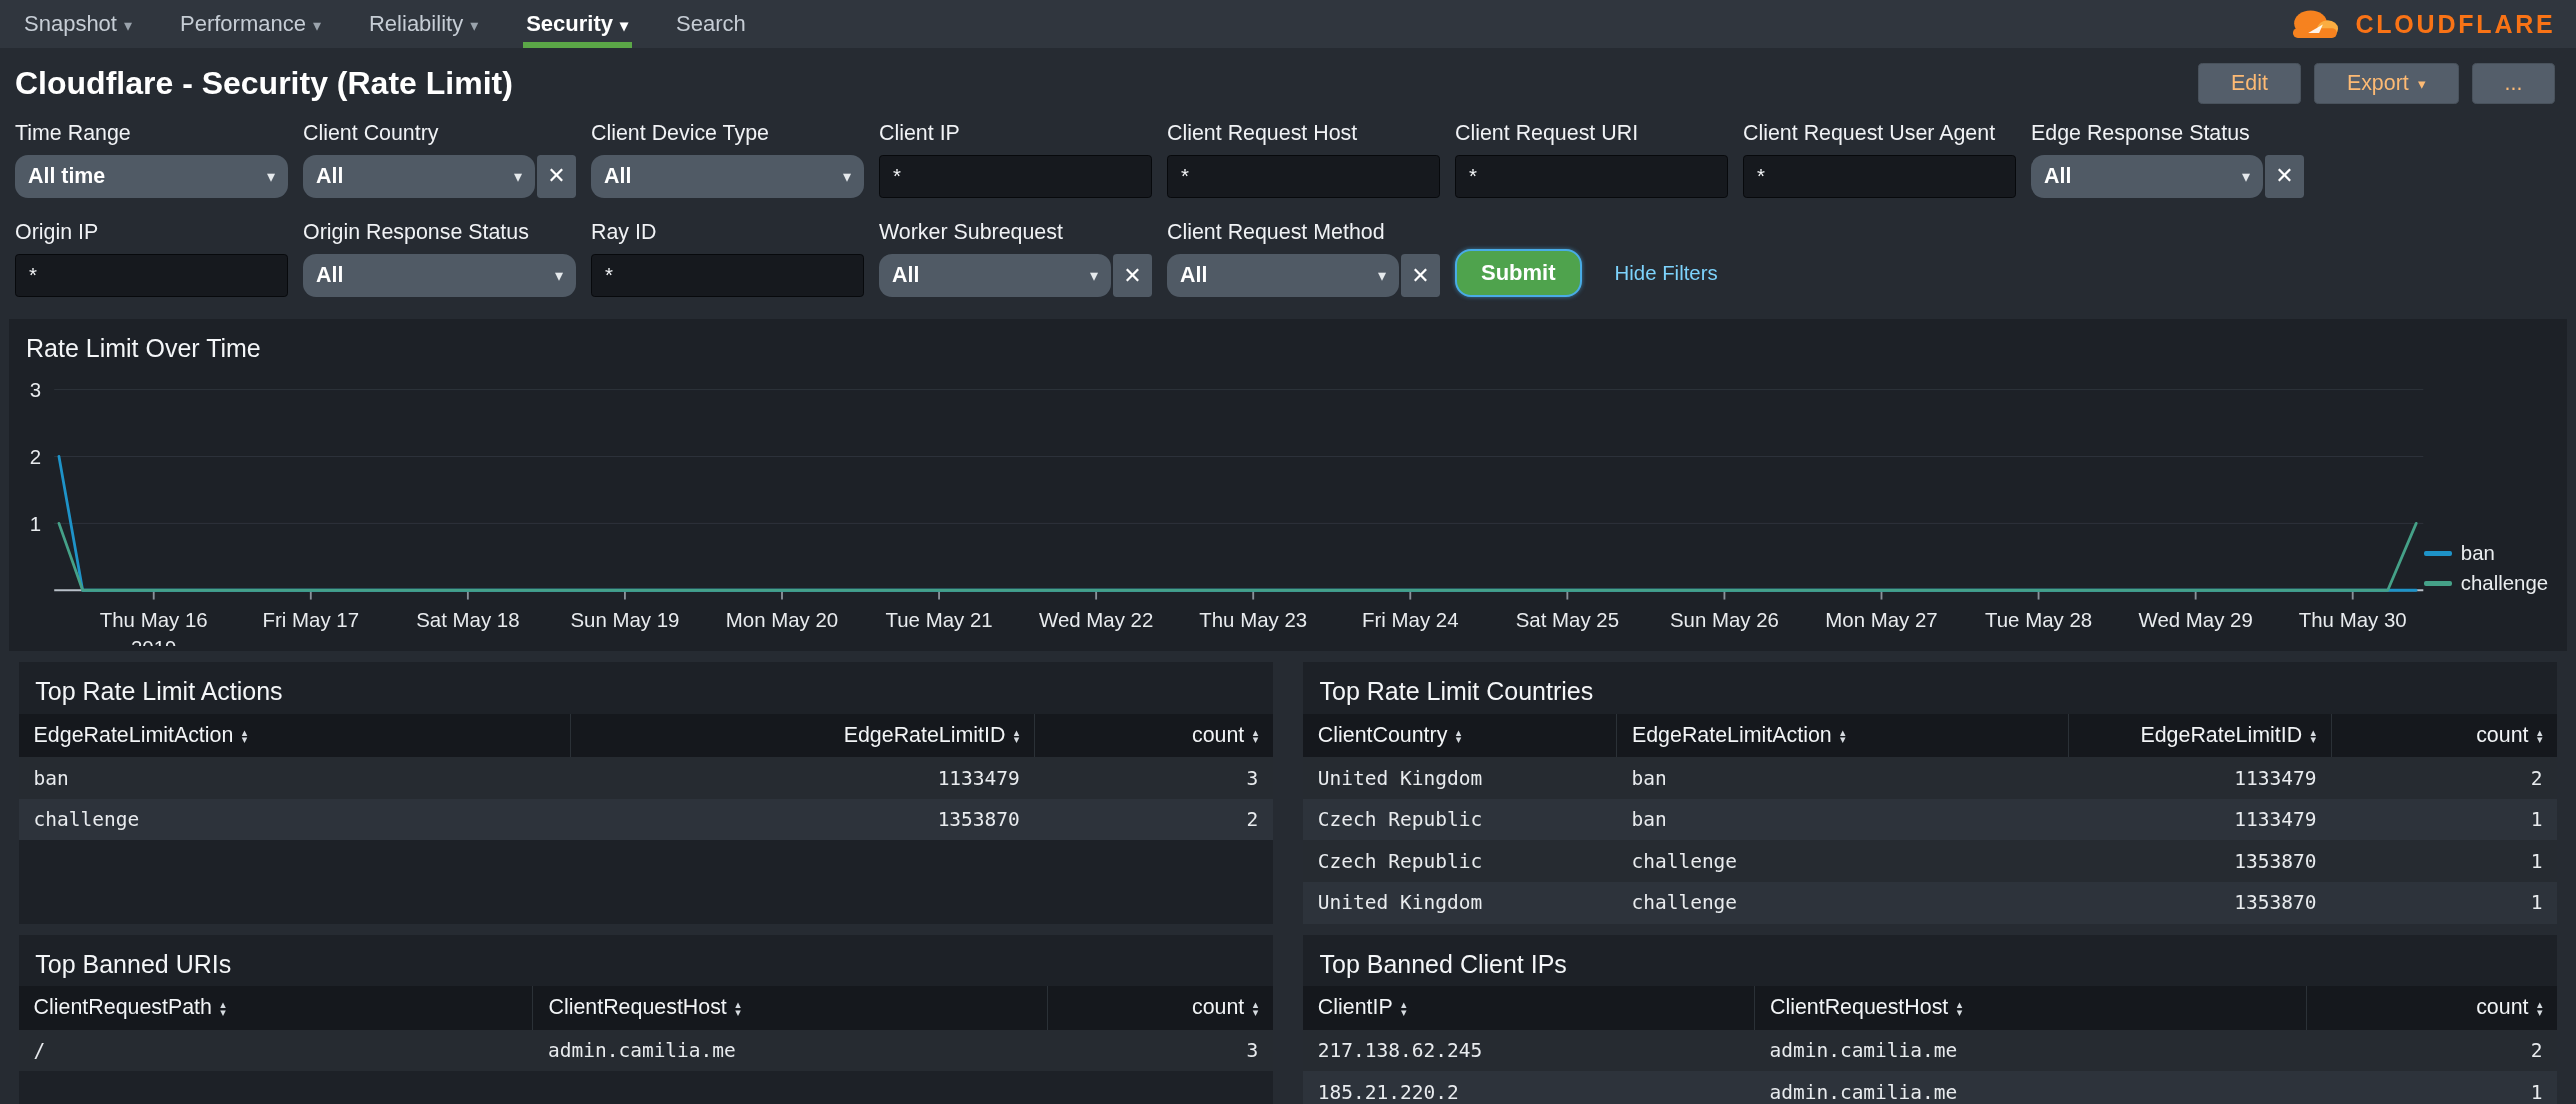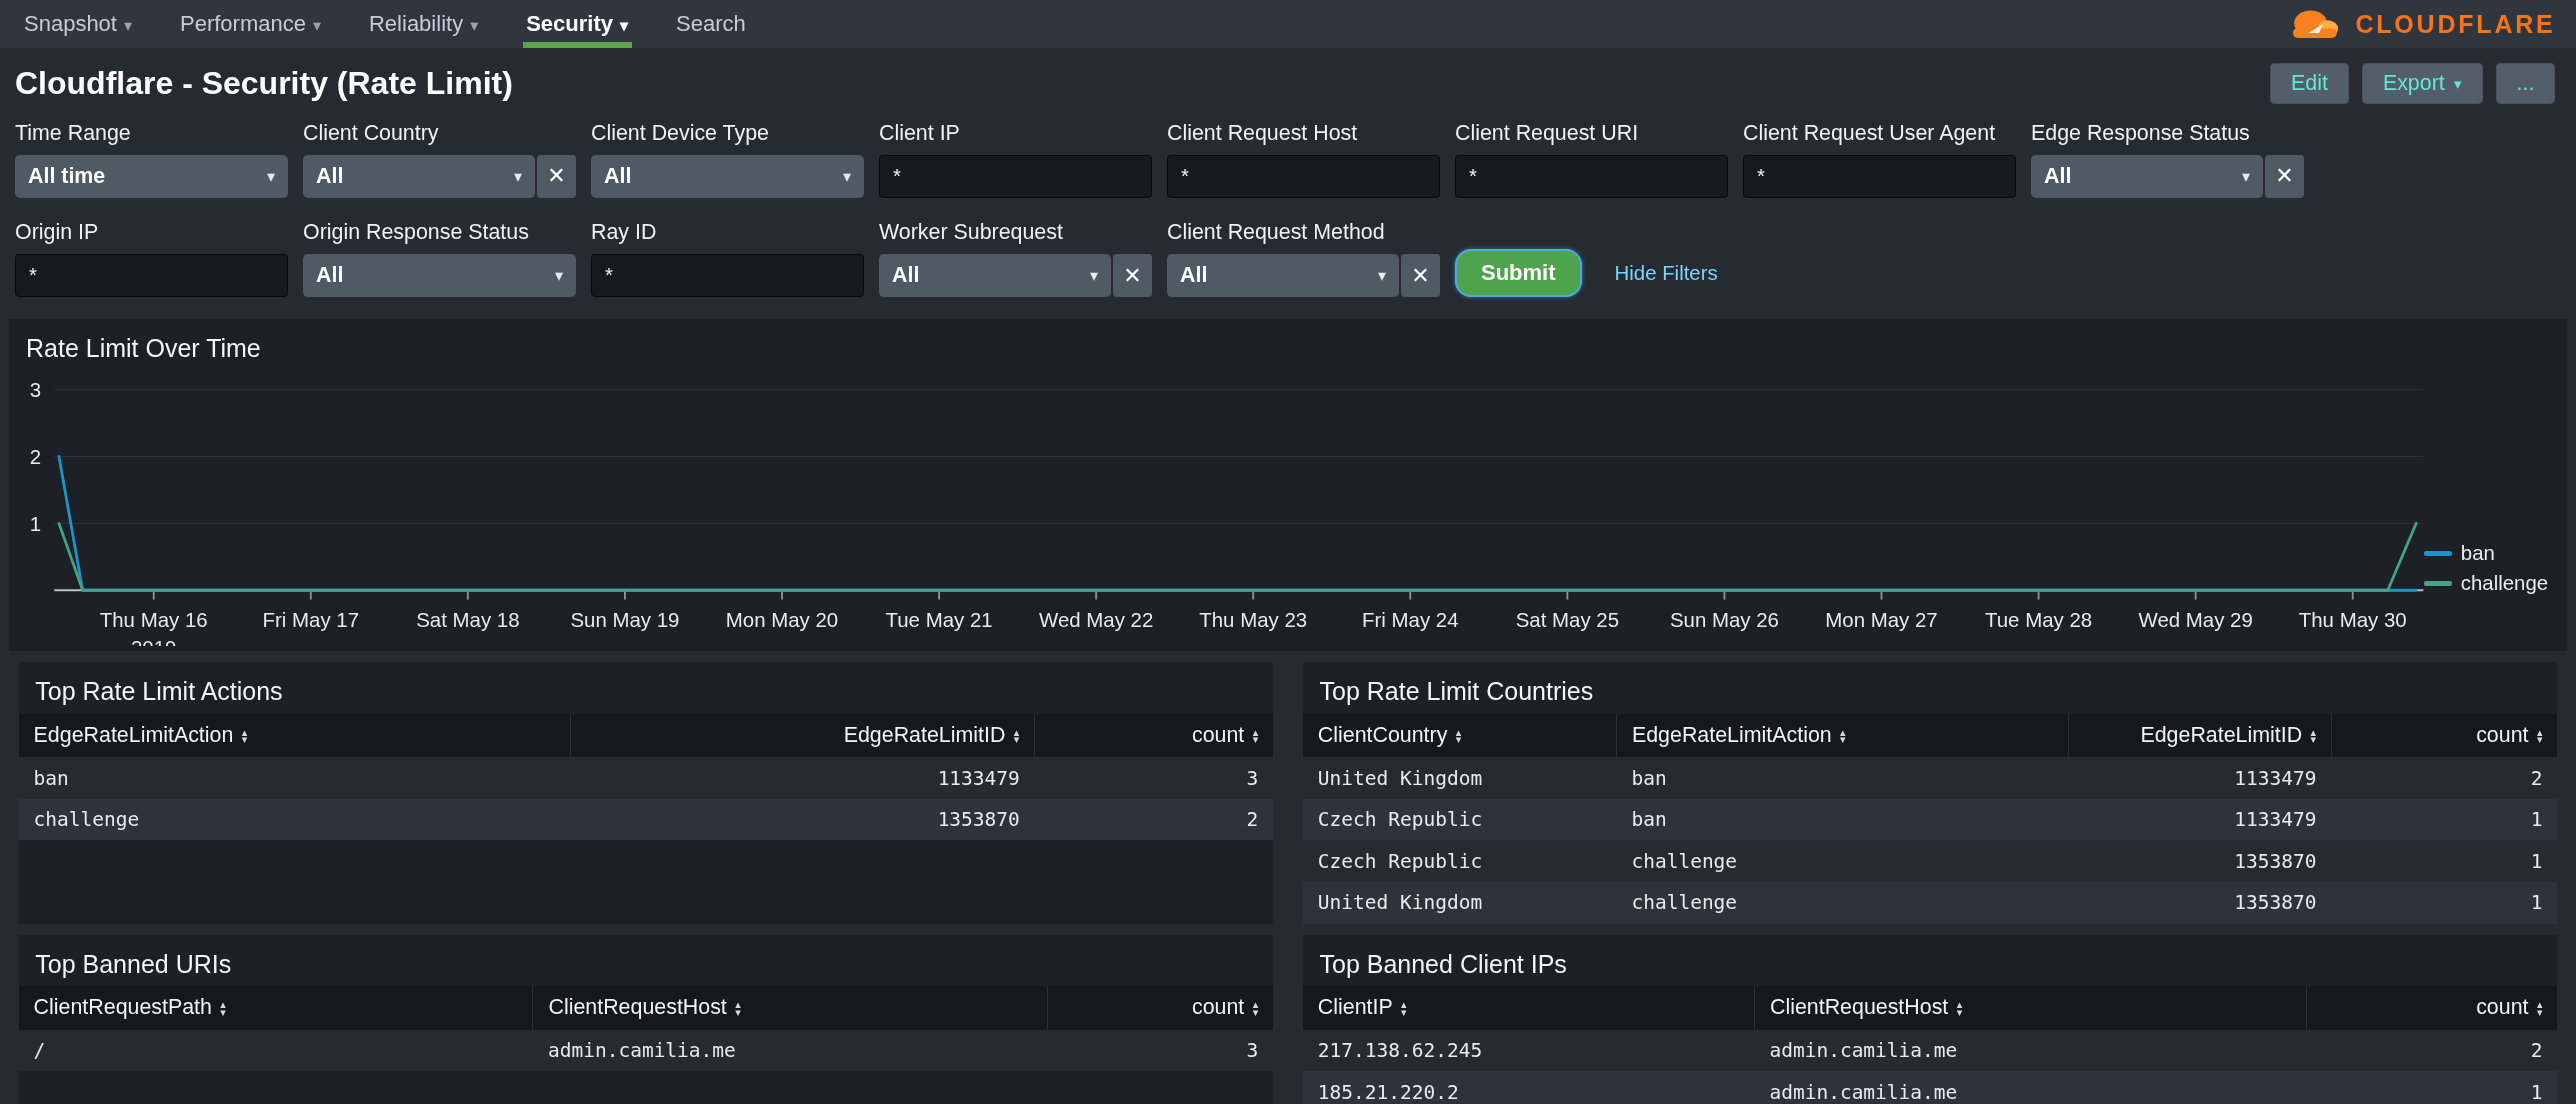--- a/index.html
+++ b/index.html
@@ -15,32 +15,32 @@
   .nav-item.active{color:#ffffff;font-weight:700;}
   .nav-item.active .caret{color:#ffffff;}
   .nav-item.active::after{content:"";position:absolute;left:20.4px;right:20.4px;bottom:0;height:5.6px;background:#5ba747;}
   .brand{margin-left:auto;display:flex;align-items:center;gap:9.3px;padding-right:20.4px;}
   .brand-text{font-size:25px;font-weight:700;letter-spacing:2.8px;color:#f97316;}
 
   
   .title-row{display:flex;align-items:center;padding:15px 15px 13px 15px;}
   .page-title{font-size:32px;font-weight:700;color:#ffffff;margin:0;}
   .title-actions{margin-left:auto;display:flex;gap:13px;padding-right:5.6px;}
-  .tbtn{background:#545e6a;border:0.9px solid #49525c;border-radius:4.6px;color:#5eead4;
-        font-family:inherit;font-size:21.4px;height:41px;padding:0 20px;display:flex;align-items:center;gap:9.3px;cursor:pointer;}
+  .tbtn{background:#545e6a;border:0.9px solid #49525c;border-radius:4.6px;color:#fdba74;
+        font-family:inherit;font-size:21.4px;height:41px;padding:0 32px;display:flex;align-items:center;gap:9.3px;cursor:pointer;}
   .tbtn .caret{font-size:15px;}
 
   
   .filters{padding:3.7px 15px 0 15px;}
   .filter-row{display:flex;align-items:flex-end;margin-bottom:22px;}
   .filter-items{display:flex;}
   .filter{width:273px;margin-right:15px;flex:0 0 auto;}
   .filter-label{font-size:21.4px;color:#f0f2f5;margin-bottom:9.3px;white-space:nowrap;}
   .filter-control{display:flex;gap:1.9px;height:43px;}
-  .dropdown{flex:1 1 auto;background:#505a65;border-radius:5px;display:flex;align-items:center;
+  .dropdown{flex:1 1 auto;background:#505a65;border-radius:13px;display:flex;align-items:center;
             padding:0 13px;cursor:pointer;min-width:0;}
   .dd-value{font-size:21.4px;font-weight:600;color:#ffffff;flex:1;}
   .dd-caret{font-size:16px;color:#e5e9ec;}
   .clear-btn{flex:0 0 39px;background:#505a65;border:none;border-radius:3.7px;color:#ffffff;
              font-size:22px;cursor:pointer;display:flex;align-items:center;justify-content:center;}
   .text-input{flex:1 1 auto;background:#16191e;border:0.9px solid #07090c;border-radius:3.7px;
               color:#f2f4f6;font-size:20.4px;padding:0 13px;font-family:inherit;min-width:0;}
   .submit-wrap{display:flex;align-items:center;gap:33px;margin-bottom:0;height:48px;}
   .submit-btn{background:#4fa34d;border:2.8px solid #49ace6;border-radius:16px;color:#ffffff;
               font-family:inherit;font-size:22px;font-weight:700;padding:0 24px;height:48px;cursor:pointer;

